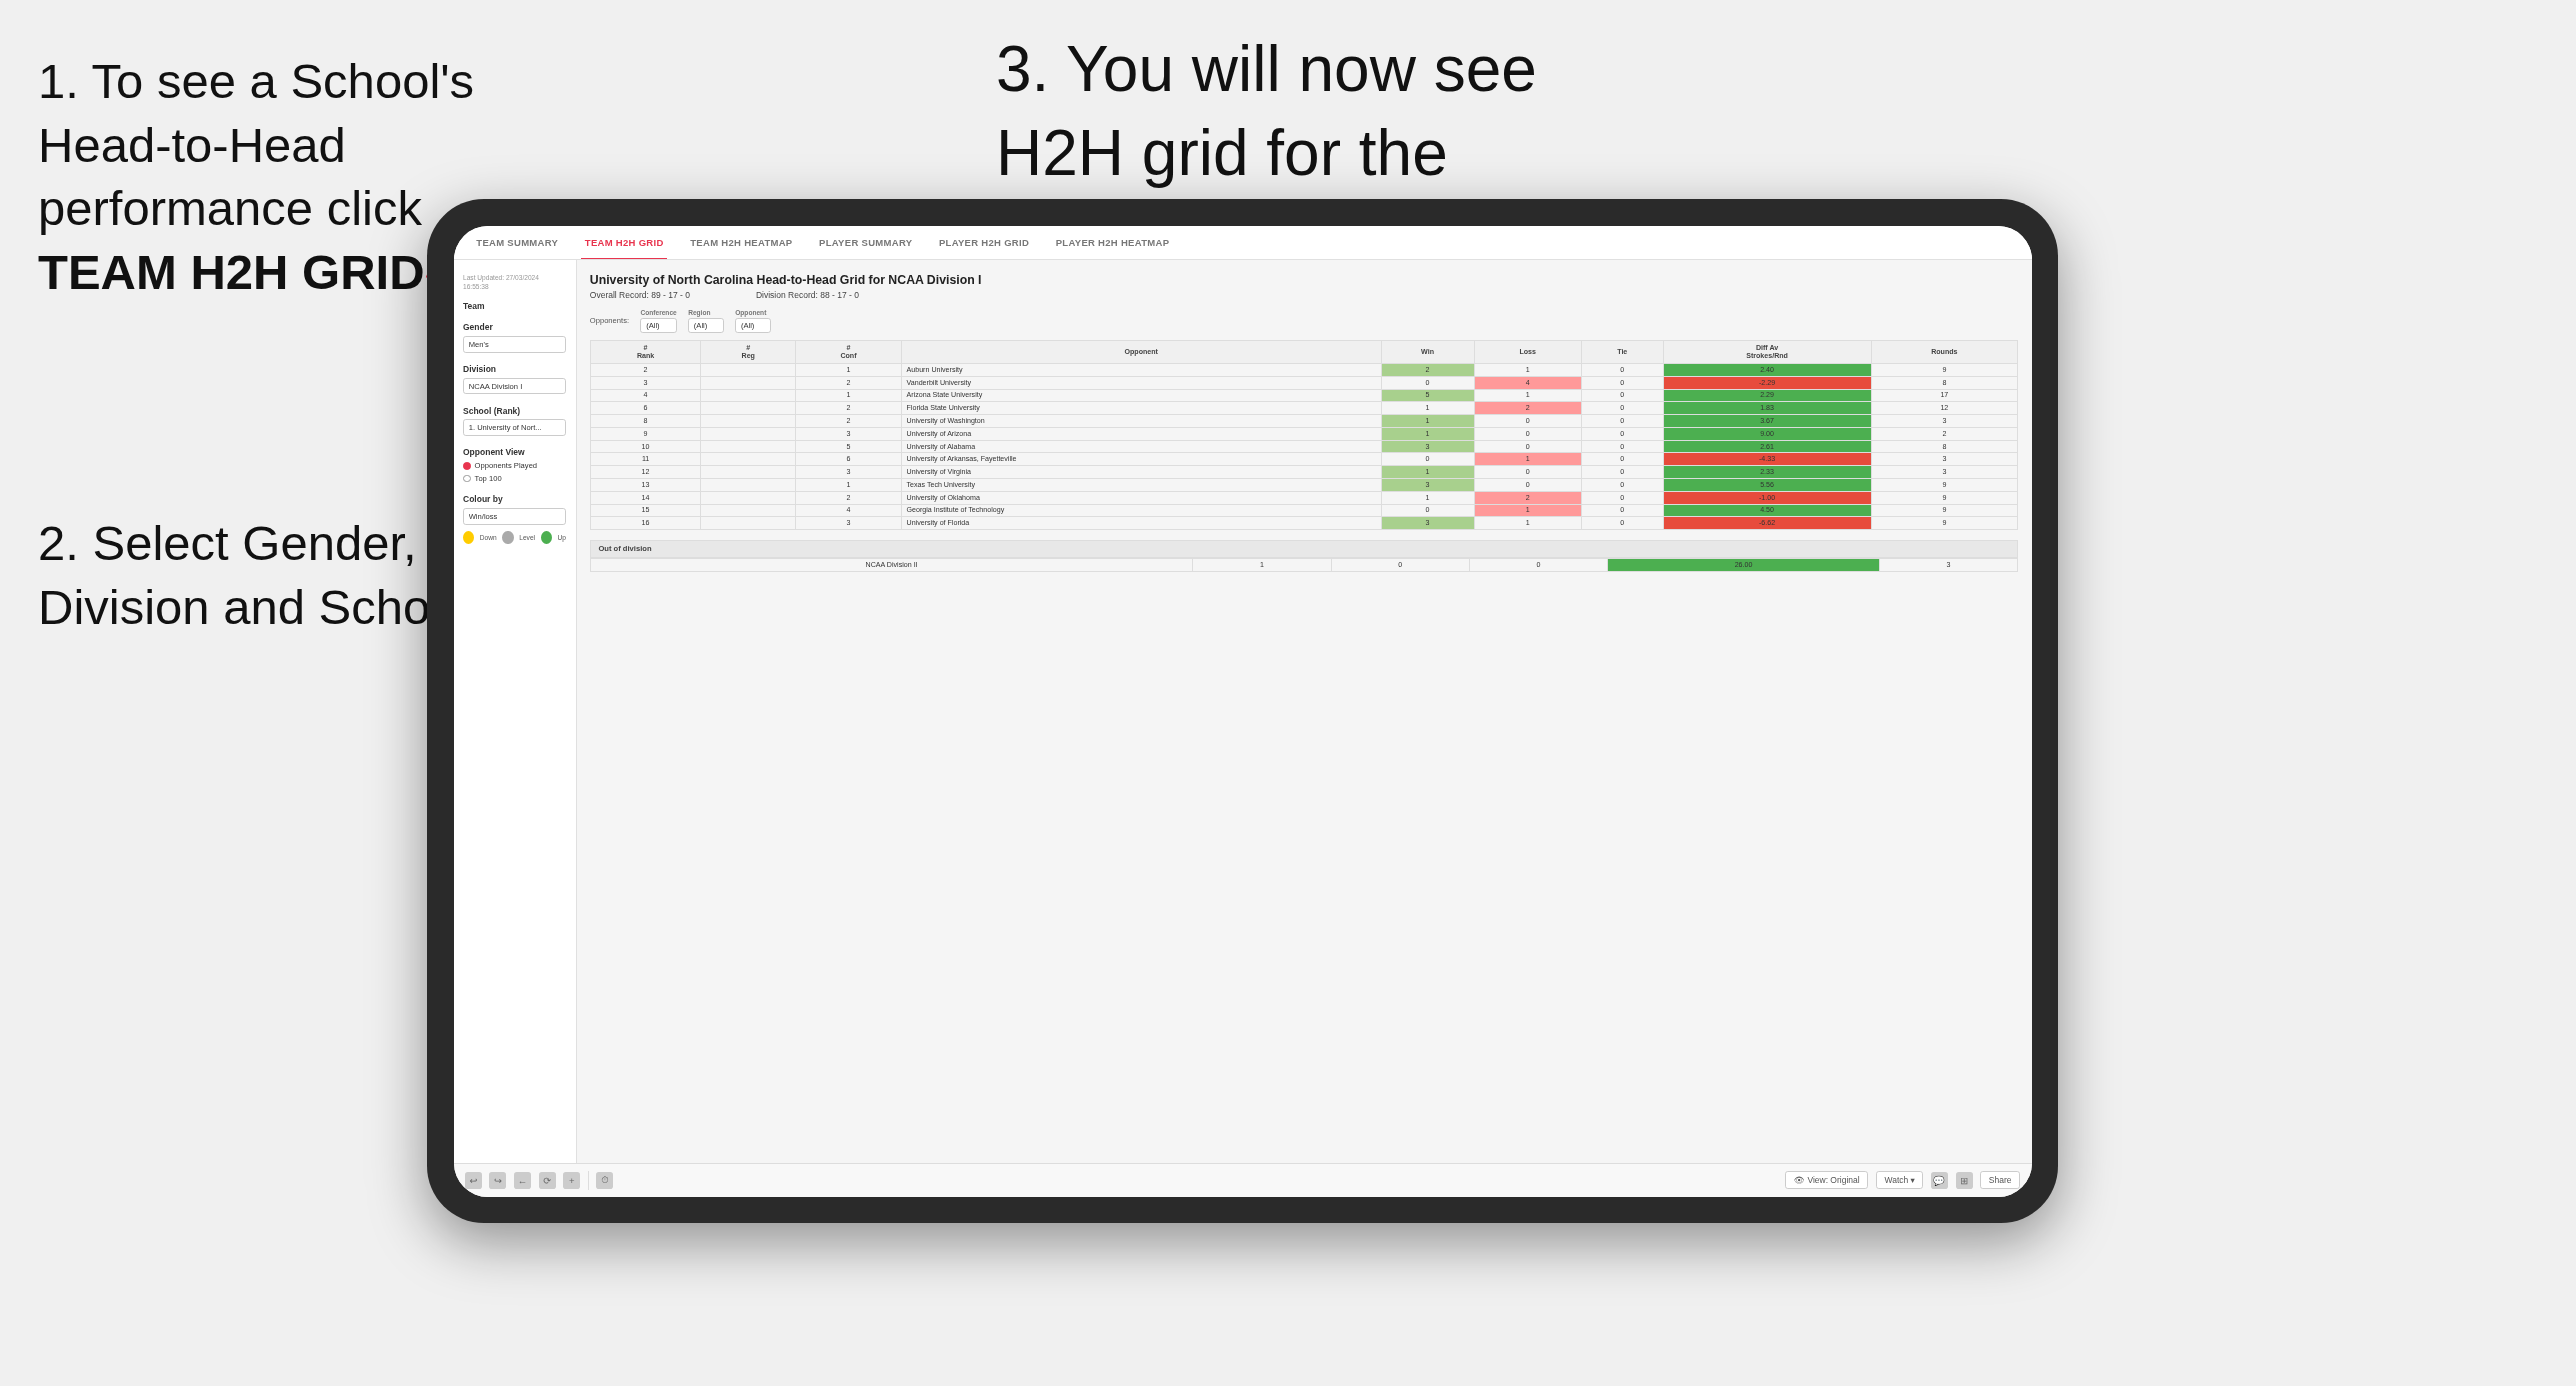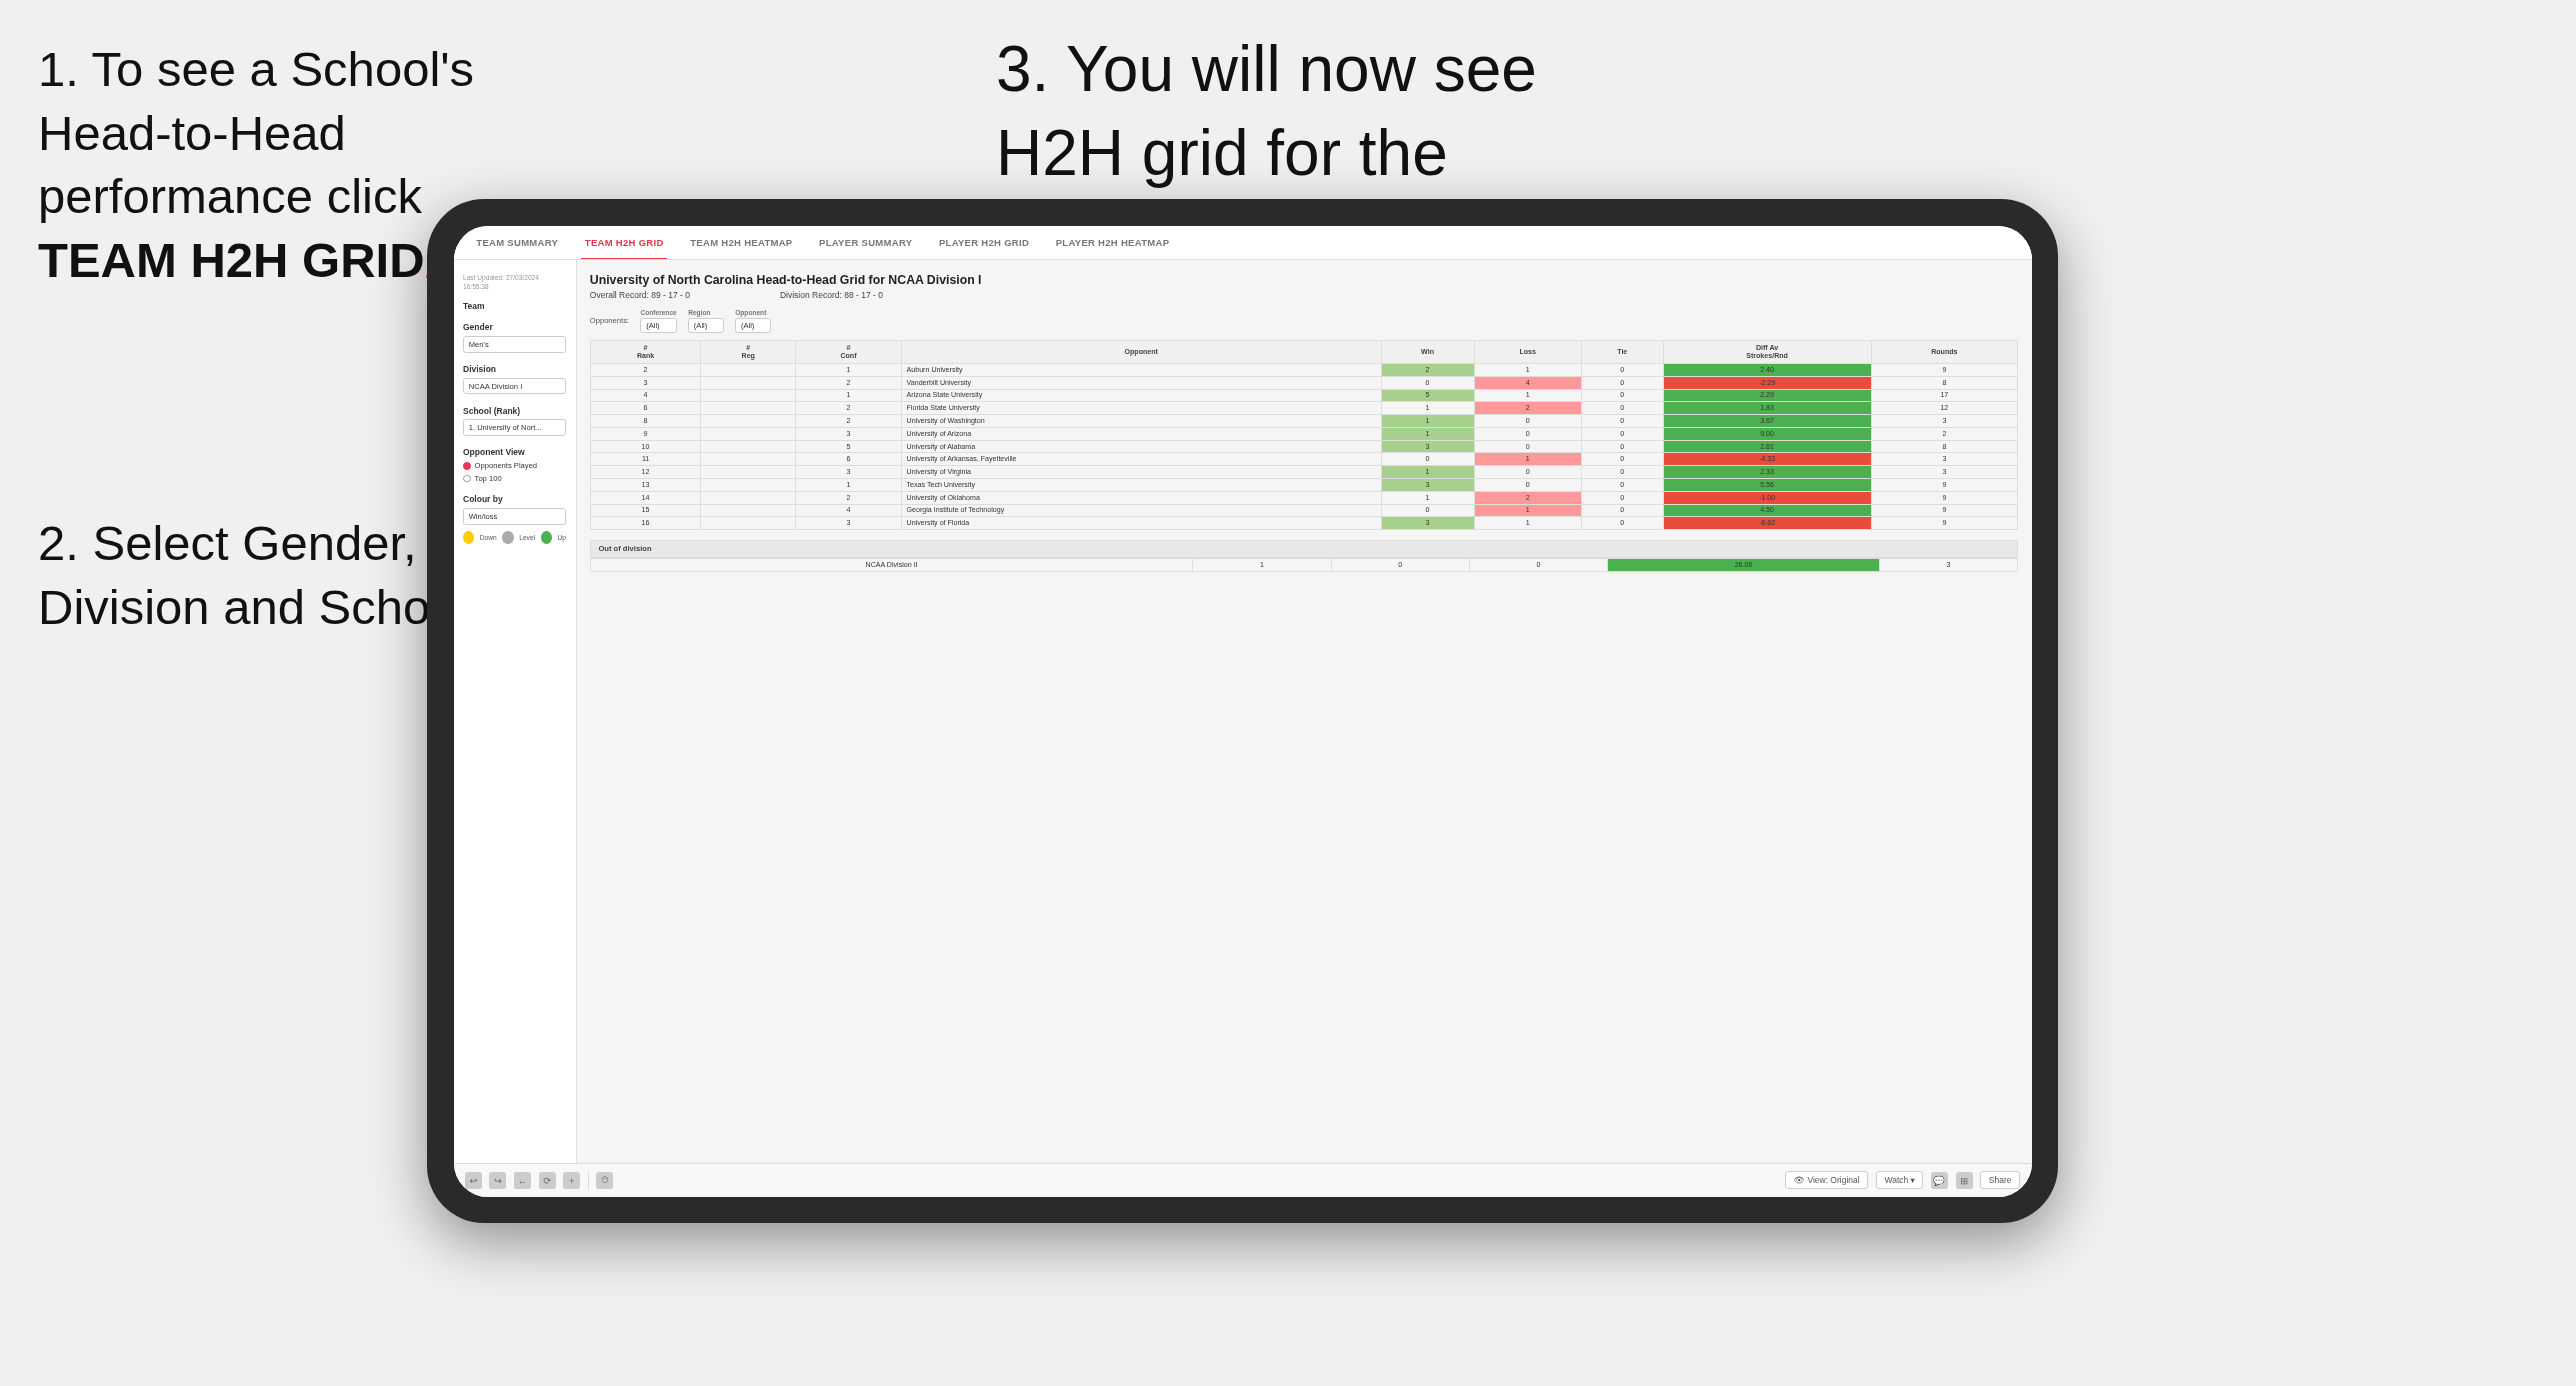--- a/index.html
+++ b/index.html
@@ -8,21 +8,21 @@
       font-family: Arial, sans-serif;
       width: 2576px;
       height: 1386px;
       position: relative;
       overflow: hidden;
     }
 
     
     .instruction-top-left {
       position: absolute;
-      top: 38px;
+      top: 50px;
       left: 38px;
       font-size: 49px;
       line-height: 1.3;
       color: #111;
       max-width: 531px;
     }
     .instruction-top-left strong {
       font-weight: 900;
     }
 
@@ -251,21 +251,21 @@
 
     .grid-title {
       font-size: 12.3px;
       font-weight: 700;
       color: #222;
       margin-bottom: 2.8px;
     }
 
     .records-row {
       display: flex;
-      gap: 90px;
+      gap: 66px;
       margin-bottom: 9.5px;
       font-size: 8.5px;
       color: #444;
     }
 
     
     .filter-row {
       display: flex;
       gap: 11.4px;
       margin-bottom: 7.6px;

